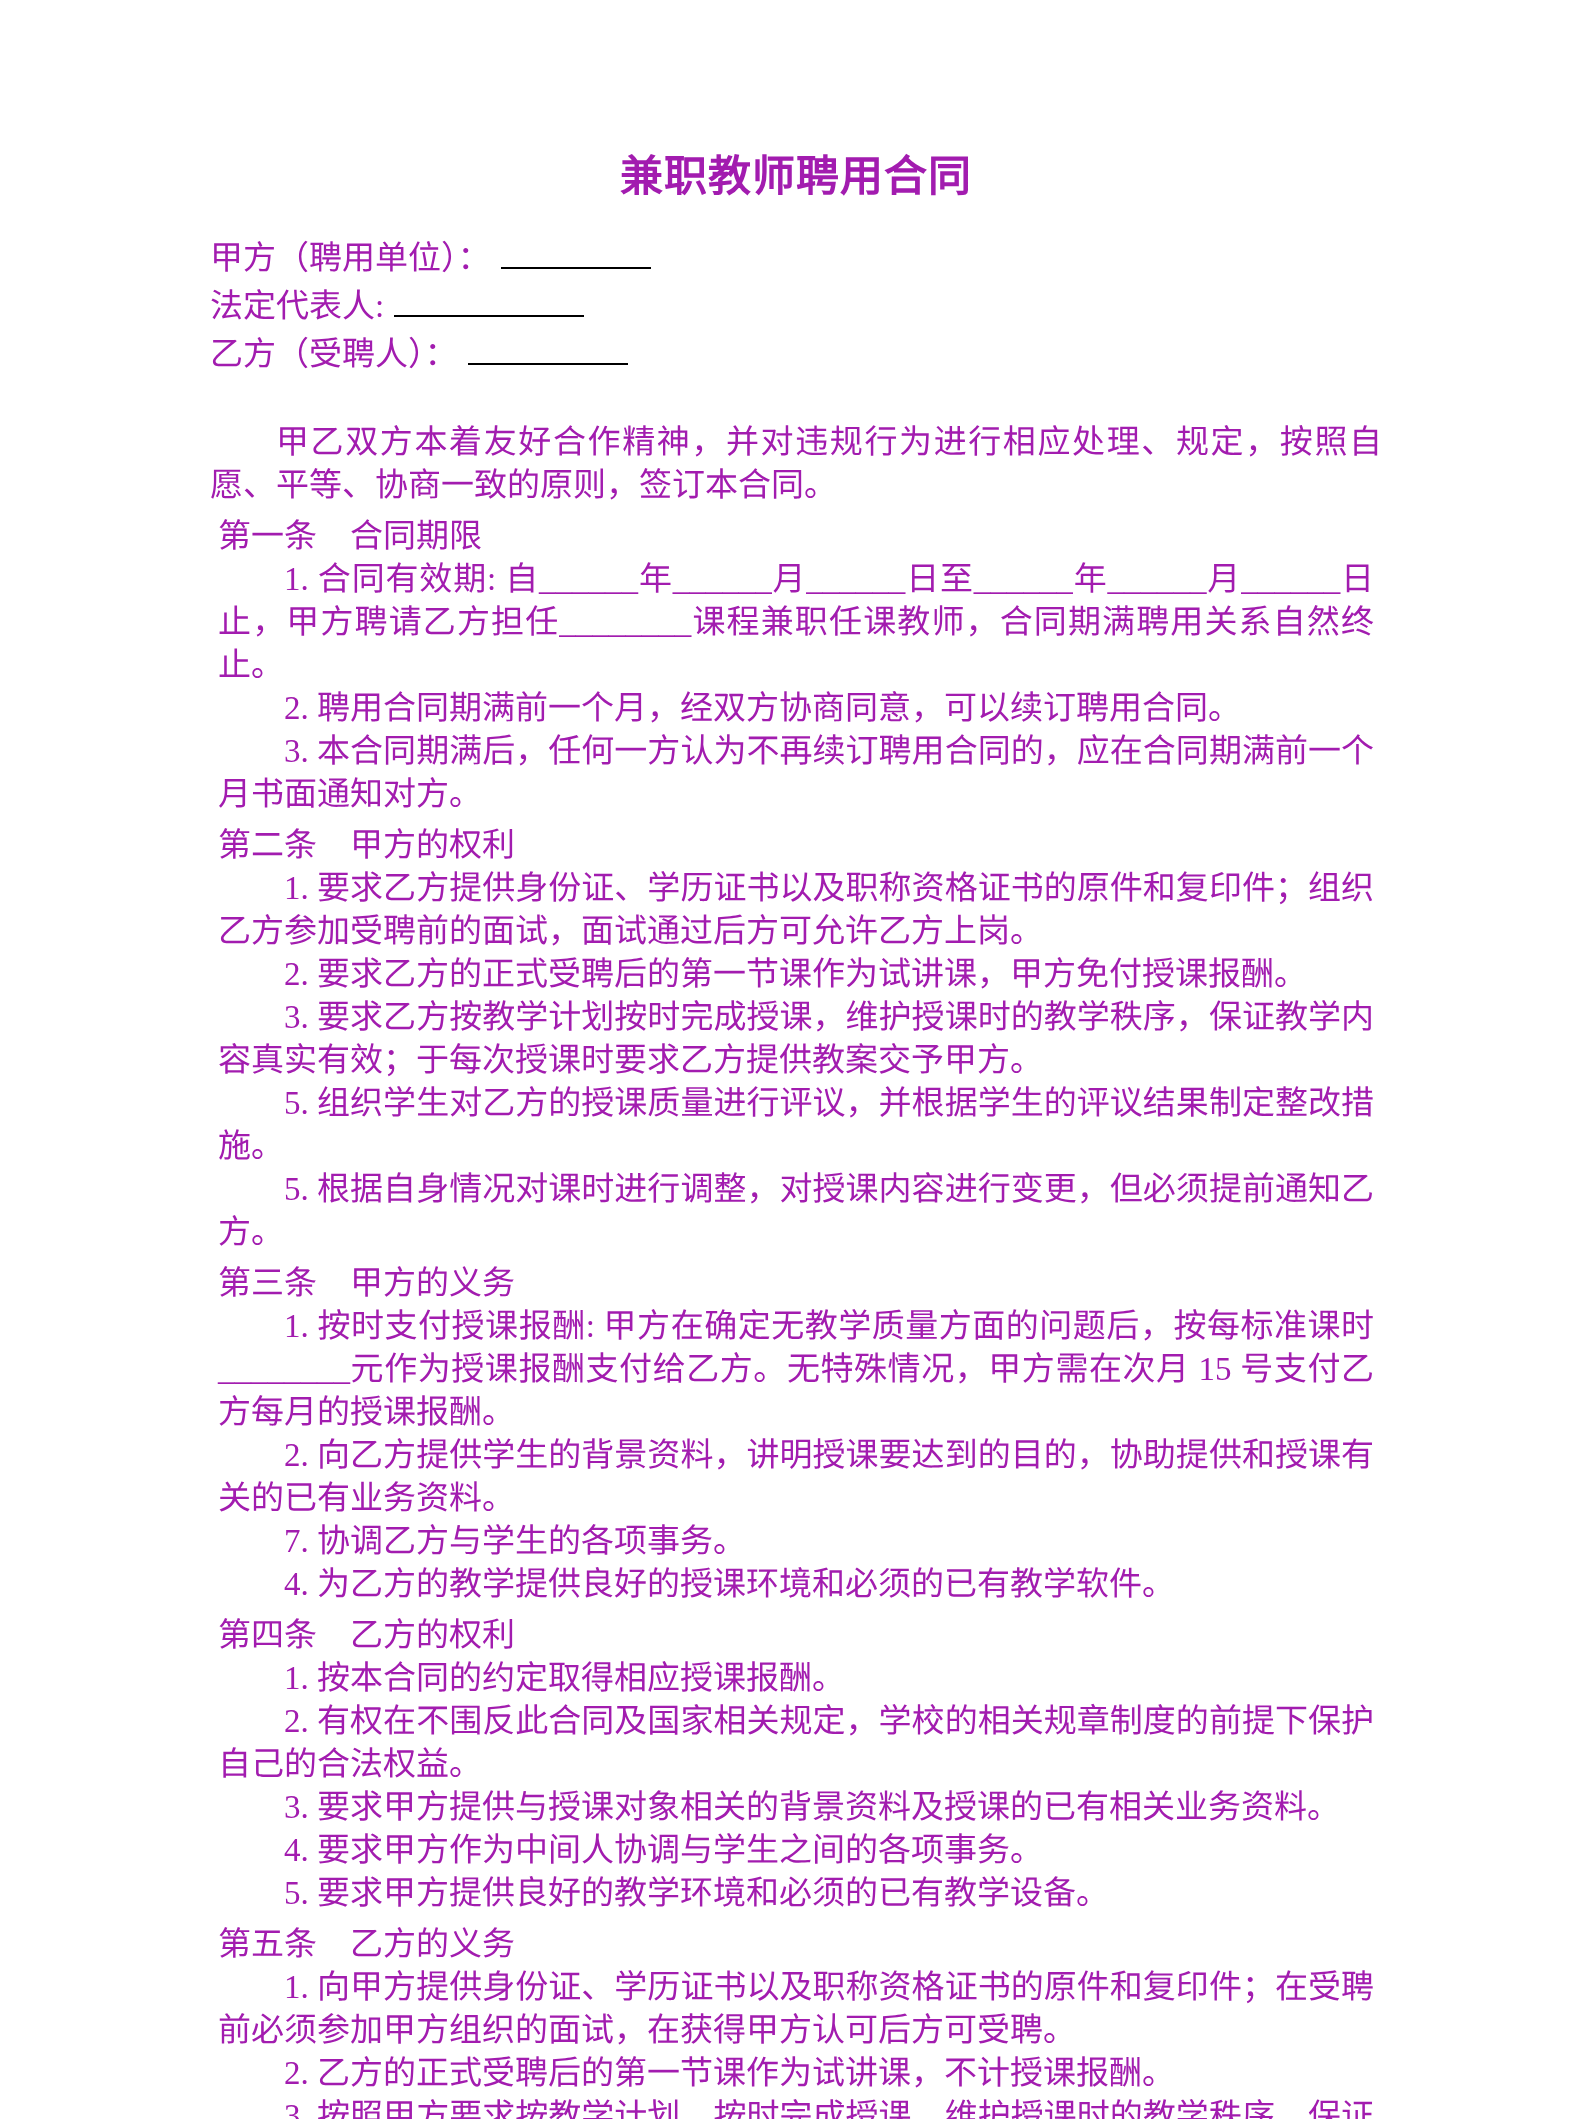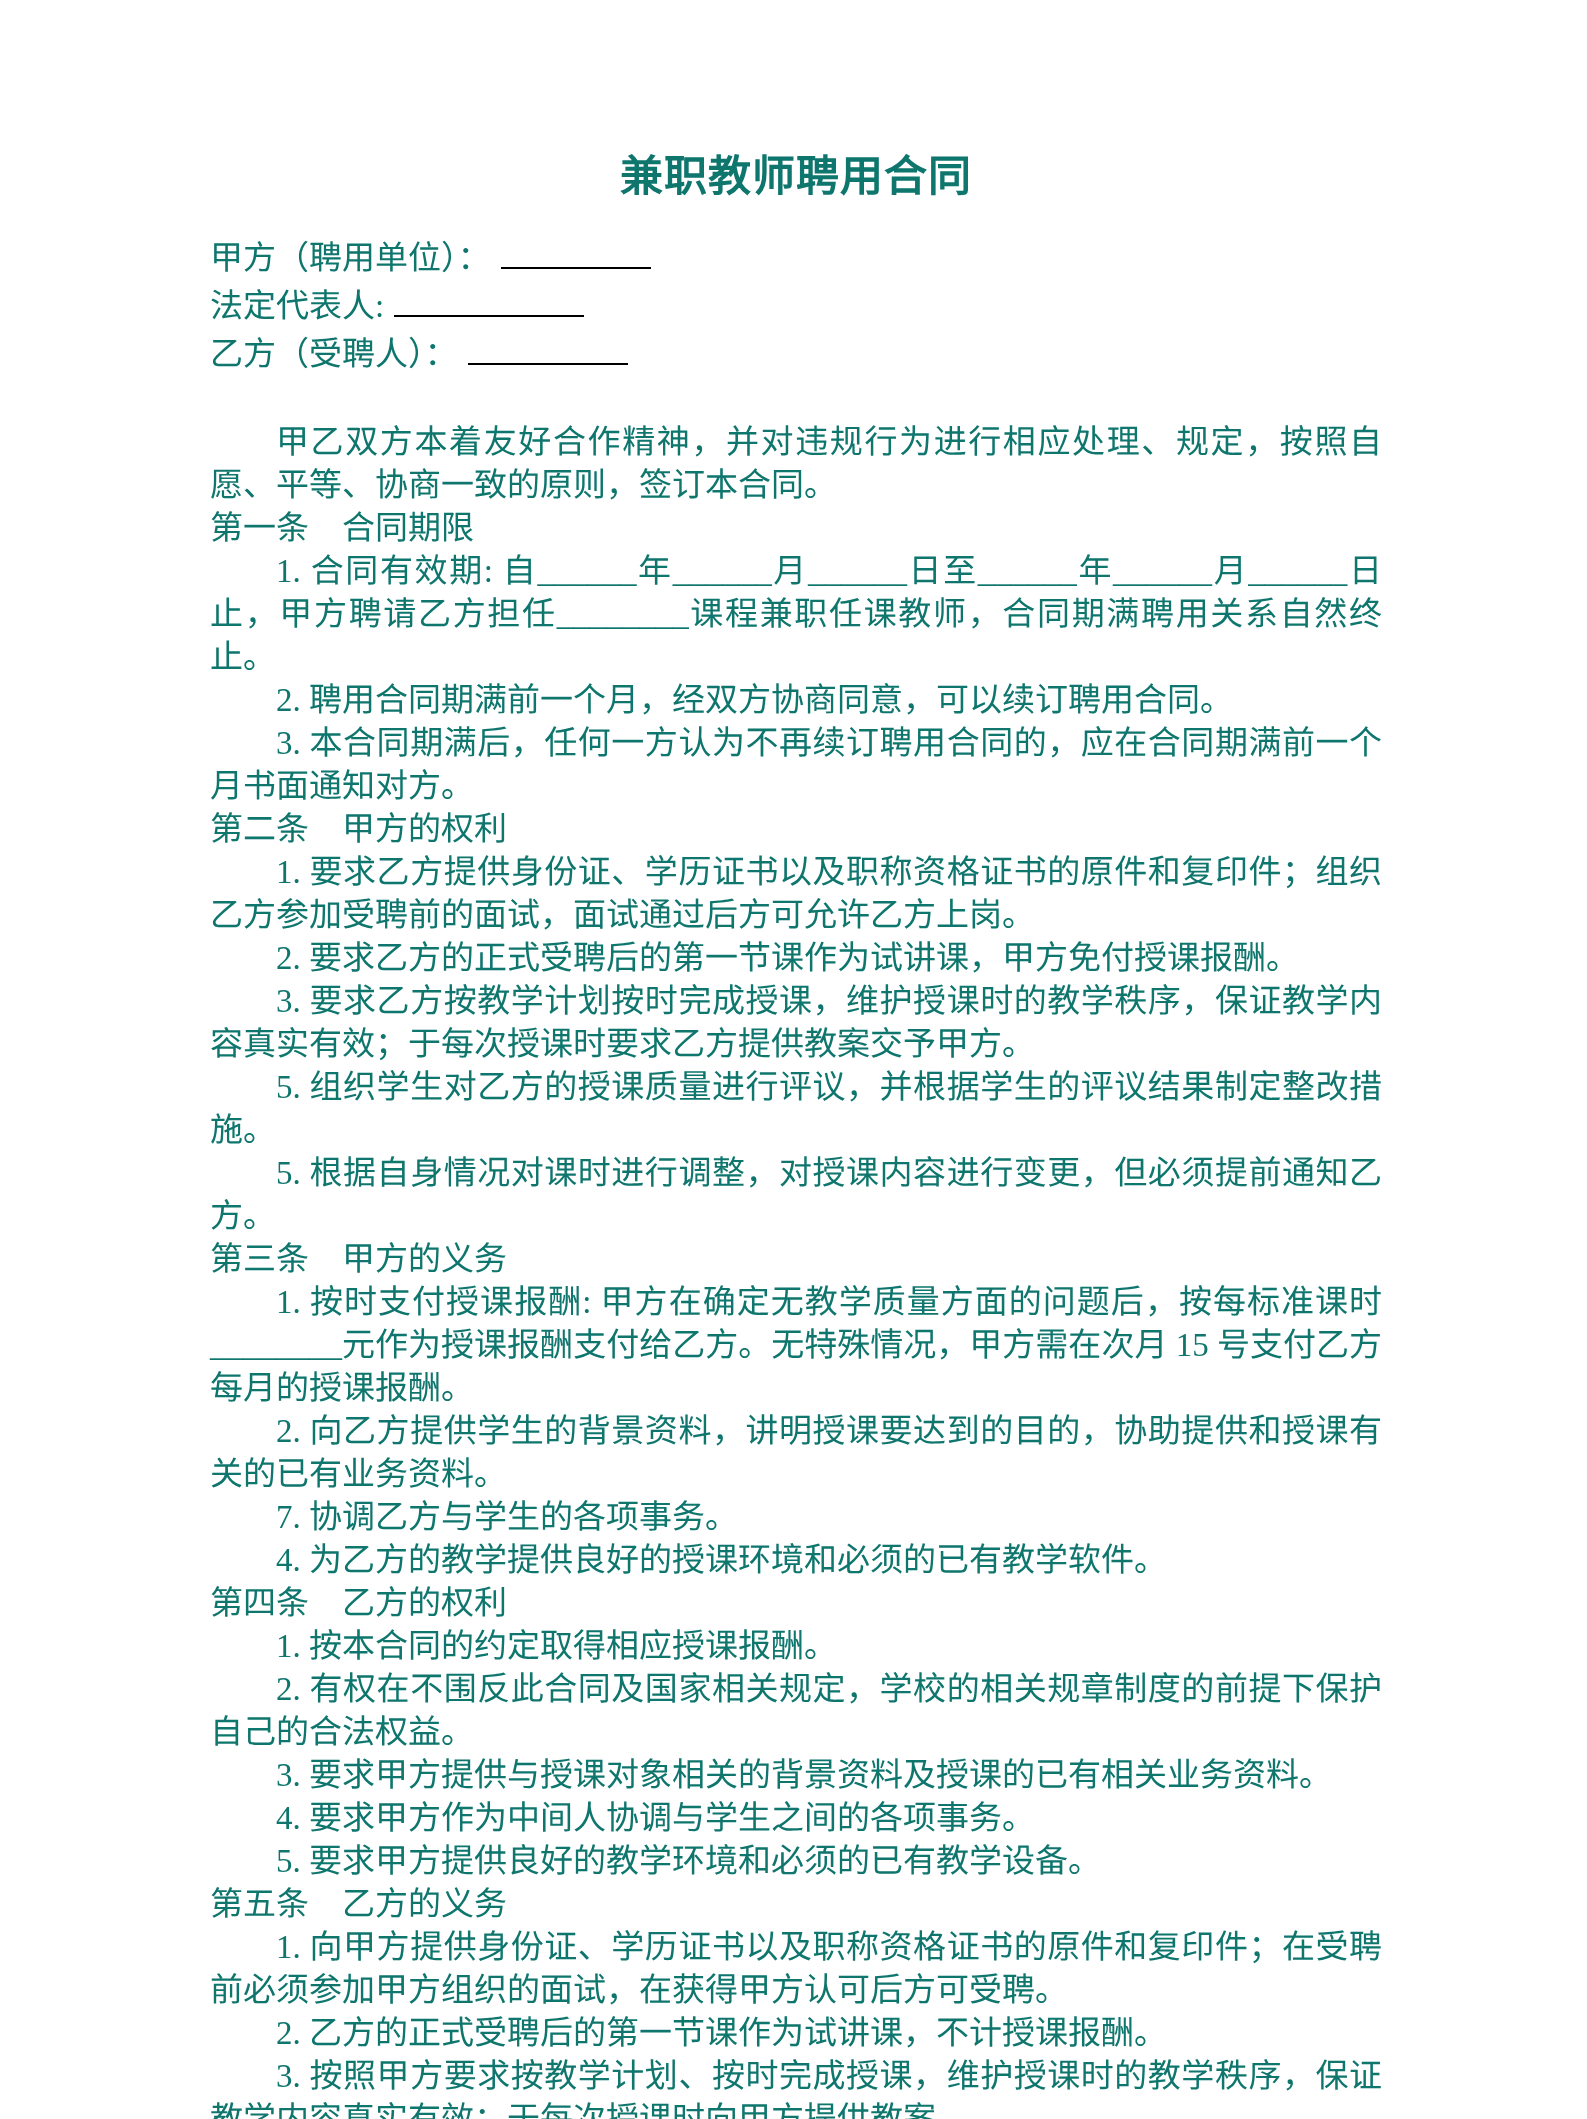--- a/index.html
+++ b/index.html
@@ -7,21 +7,21 @@
     padding: 0;
     background: #ffffff;
   }
   .page {
     position: relative;
     width: 1587px;
     height: 2119px;
     box-sizing: border-box;
     padding: 148px 205px 0 210px;
     background: #ffffff;
-    color: #0f766e;
+    color: #a21caf;
     font-family: "Liberation Serif", "DejaVu Serif", serif;
     font-size: 33px;
     line-height: 43px;
     text-align: justify;
     overflow: hidden;
   }
   .title {
     margin: 0 0 28px 0;
     font-size: 43px;
     line-height: 58px;
@@ -40,21 +40,21 @@
     margin-left: 10px;
     vertical-align: baseline;
   }
   .blank-1 { width: 150px; }
   .blank-2 { width: 190px; }
   .blank-3 { width: 160px; }
   .intro {
     margin: 43px 0 0 0;
     text-indent: 2em;
   }
-  .section { margin: 0; }
+  .section { margin: 8px; }
   .heading { margin: 0; }
   .clause {
     margin: 0;
     text-indent: 2em;
   }
 </style>
 </head>
 <body>
 
 <div class="page">

